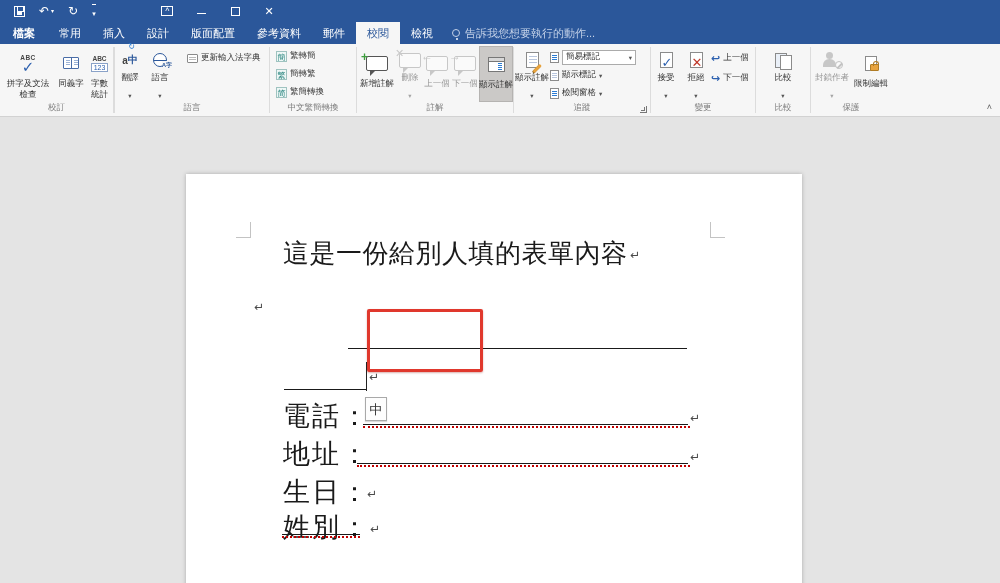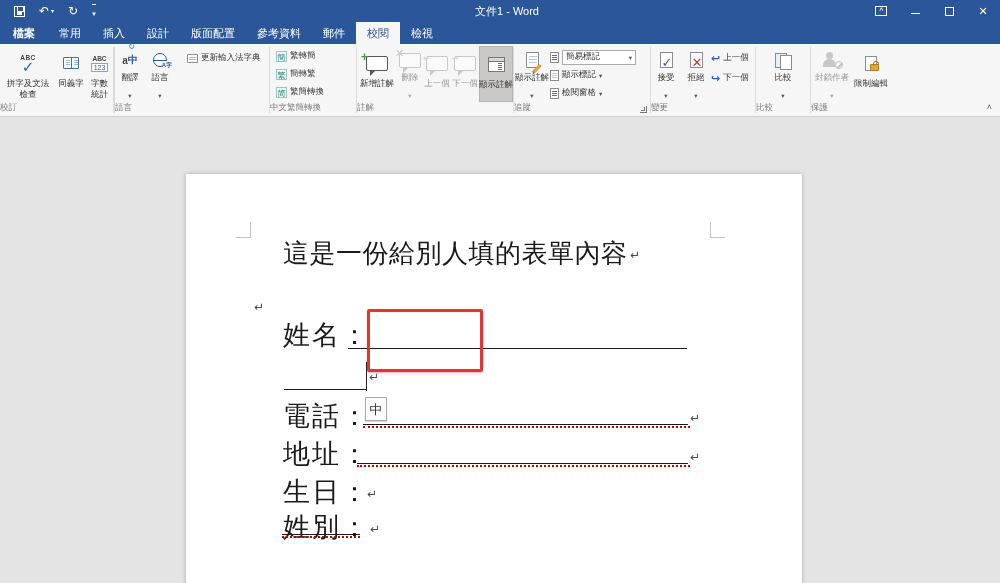--- a/index.html
+++ b/index.html
@@ -41,21 +41,21 @@
   .username { font-size:11px; color:#fff; }
   .sharebtn { display:flex; align-items:center; gap:4px; padding:0 10px; height:22px; background:#24497f; }
   .person-ic { width:10px; height:10px; position:relative; }
   .person-ic::before { content:""; position:absolute; left:2.5px; top:0; width:5px; height:5px; border:1px solid #fff; border-radius:50%; }
   .person-ic::after { content:""; position:absolute; left:0; top:5px; width:9px; height:5px; border:1px solid #fff; border-bottom:none; border-radius:5px 5px 0 0; }
 
   
   .ribbon { position:absolute; left:0; top:44px; width:1000px; height:73px;
     background:#f6f6f6; border-bottom:1px solid #d2d2d2; display:flex; }
   .grp { position:relative; flex:none; height:72px; padding-top:2px; }
-  .grp-label { position:absolute; bottom:2px; left:0; right:0; text-align:left;
+  .grp-label { position:absolute; bottom:2px; left:0; right:0; text-align:center;
     font-size:8.5px; color:#7b7b7b; white-space:nowrap; }
   .gdiv { flex:none; width:1px; background:#dcdcdc; margin:3px 0; }
   .gbody { display:flex; align-items:flex-start; height:56px; }
   .bb { display:flex; flex-direction:column; align-items:center; padding-top:2px; height:56px; }
   .bb .ic { height:30px; display:flex; align-items:center; justify-content:center; }
   .bb .lb { font-size:8.5px; line-height:1.25; color:#333; text-align:center; white-space:nowrap; }
   .car::after { content:"▾"; font-size:6.5px; color:#555; line-height:1; }
   .bb .car { margin-top:1px; }
   .dis { opacity:.5; filter:grayscale(1); }
   .sb { display:flex; align-items:center; gap:3px; font-size:8.5px; color:#333; height:16px; white-space:nowrap; }
@@ -153,21 +153,20 @@
       <span class="qbtn mini-car">
           <span>↶</span>
         </span>
       <span class="qbtn">
           <span>↻</span>
         </span>
       <span class="qbtn">
           <span class="qat-car"></span>
         </span>
     </div>
-    <div class="win-title">文件1 - Word</div>
     <div class="winctl">
       <span class="wbtn">
           <span class="ribopt-ic"></span>
         </span>
       <span class="wbtn">
           <span class="min-ic"></span>
         </span>
       <span class="wbtn">
           <span class="max-ic"></span>
         </span>
@@ -178,20 +177,24 @@
   <div class="tabrow">
     <span class="tab file">檔案</span>
     <span class="tab">常用</span>
     <span class="tab">插入</span>
     <span class="tab">設計</span>
     <span class="tab">版面配置</span>
     <span class="tab">參考資料</span>
     <span class="tab">郵件</span>
     <span class="tab active">校閱</span>
     <span class="tab">檢視</span>
+    <span class="tellme">
+      <span class="bulb"></span>
+      <span>告訴我您想要執行的動作...</span>
+    </span>
     <span class="tab-spacer"></span>
   </div>
 
   <div class="ribbon">
 
     <div class="grp" style="width:113px">
       <div class="gbody">
         <div class="bb" style="width:56px">
           <span class="ic abc-check">
               <span class="t">ABC</span>
@@ -428,21 +431,20 @@
   <div class="docarea">
     <div class="page">
       <span class="cnr cnr-l" style="left:50px;top:48px"></span>
       <span class="cnr cnr-r" style="left:524px;top:48px"></span>
 
       <div class="doc-heading">這是一份給別人填的表單內容</div>
       <span class="pmark" style="left:444px;top:74px">↵</span>
 
       <span class="pmark" style="left:68px;top:126px">↵</span>
 
-      <div class="field-label" style="left:97px;top:143px">姓名：</div>
       <div class="uline" style="left:162px;top:174px;width:339px"></div>
       <div class="redbox"></div>
 
       <div class="uline" style="left:98px;top:215px;width:82px"></div>
       <div class="caret-line"></div>
       <span class="pmark" style="left:183px;top:196px">↵</span>
 
       <div class="field-label" style="left:97px;top:224px">電話：</div>
       <div class="ime-box">中</div>
       <div class="uline" style="left:177px;top:250px;width:325px"></div>

